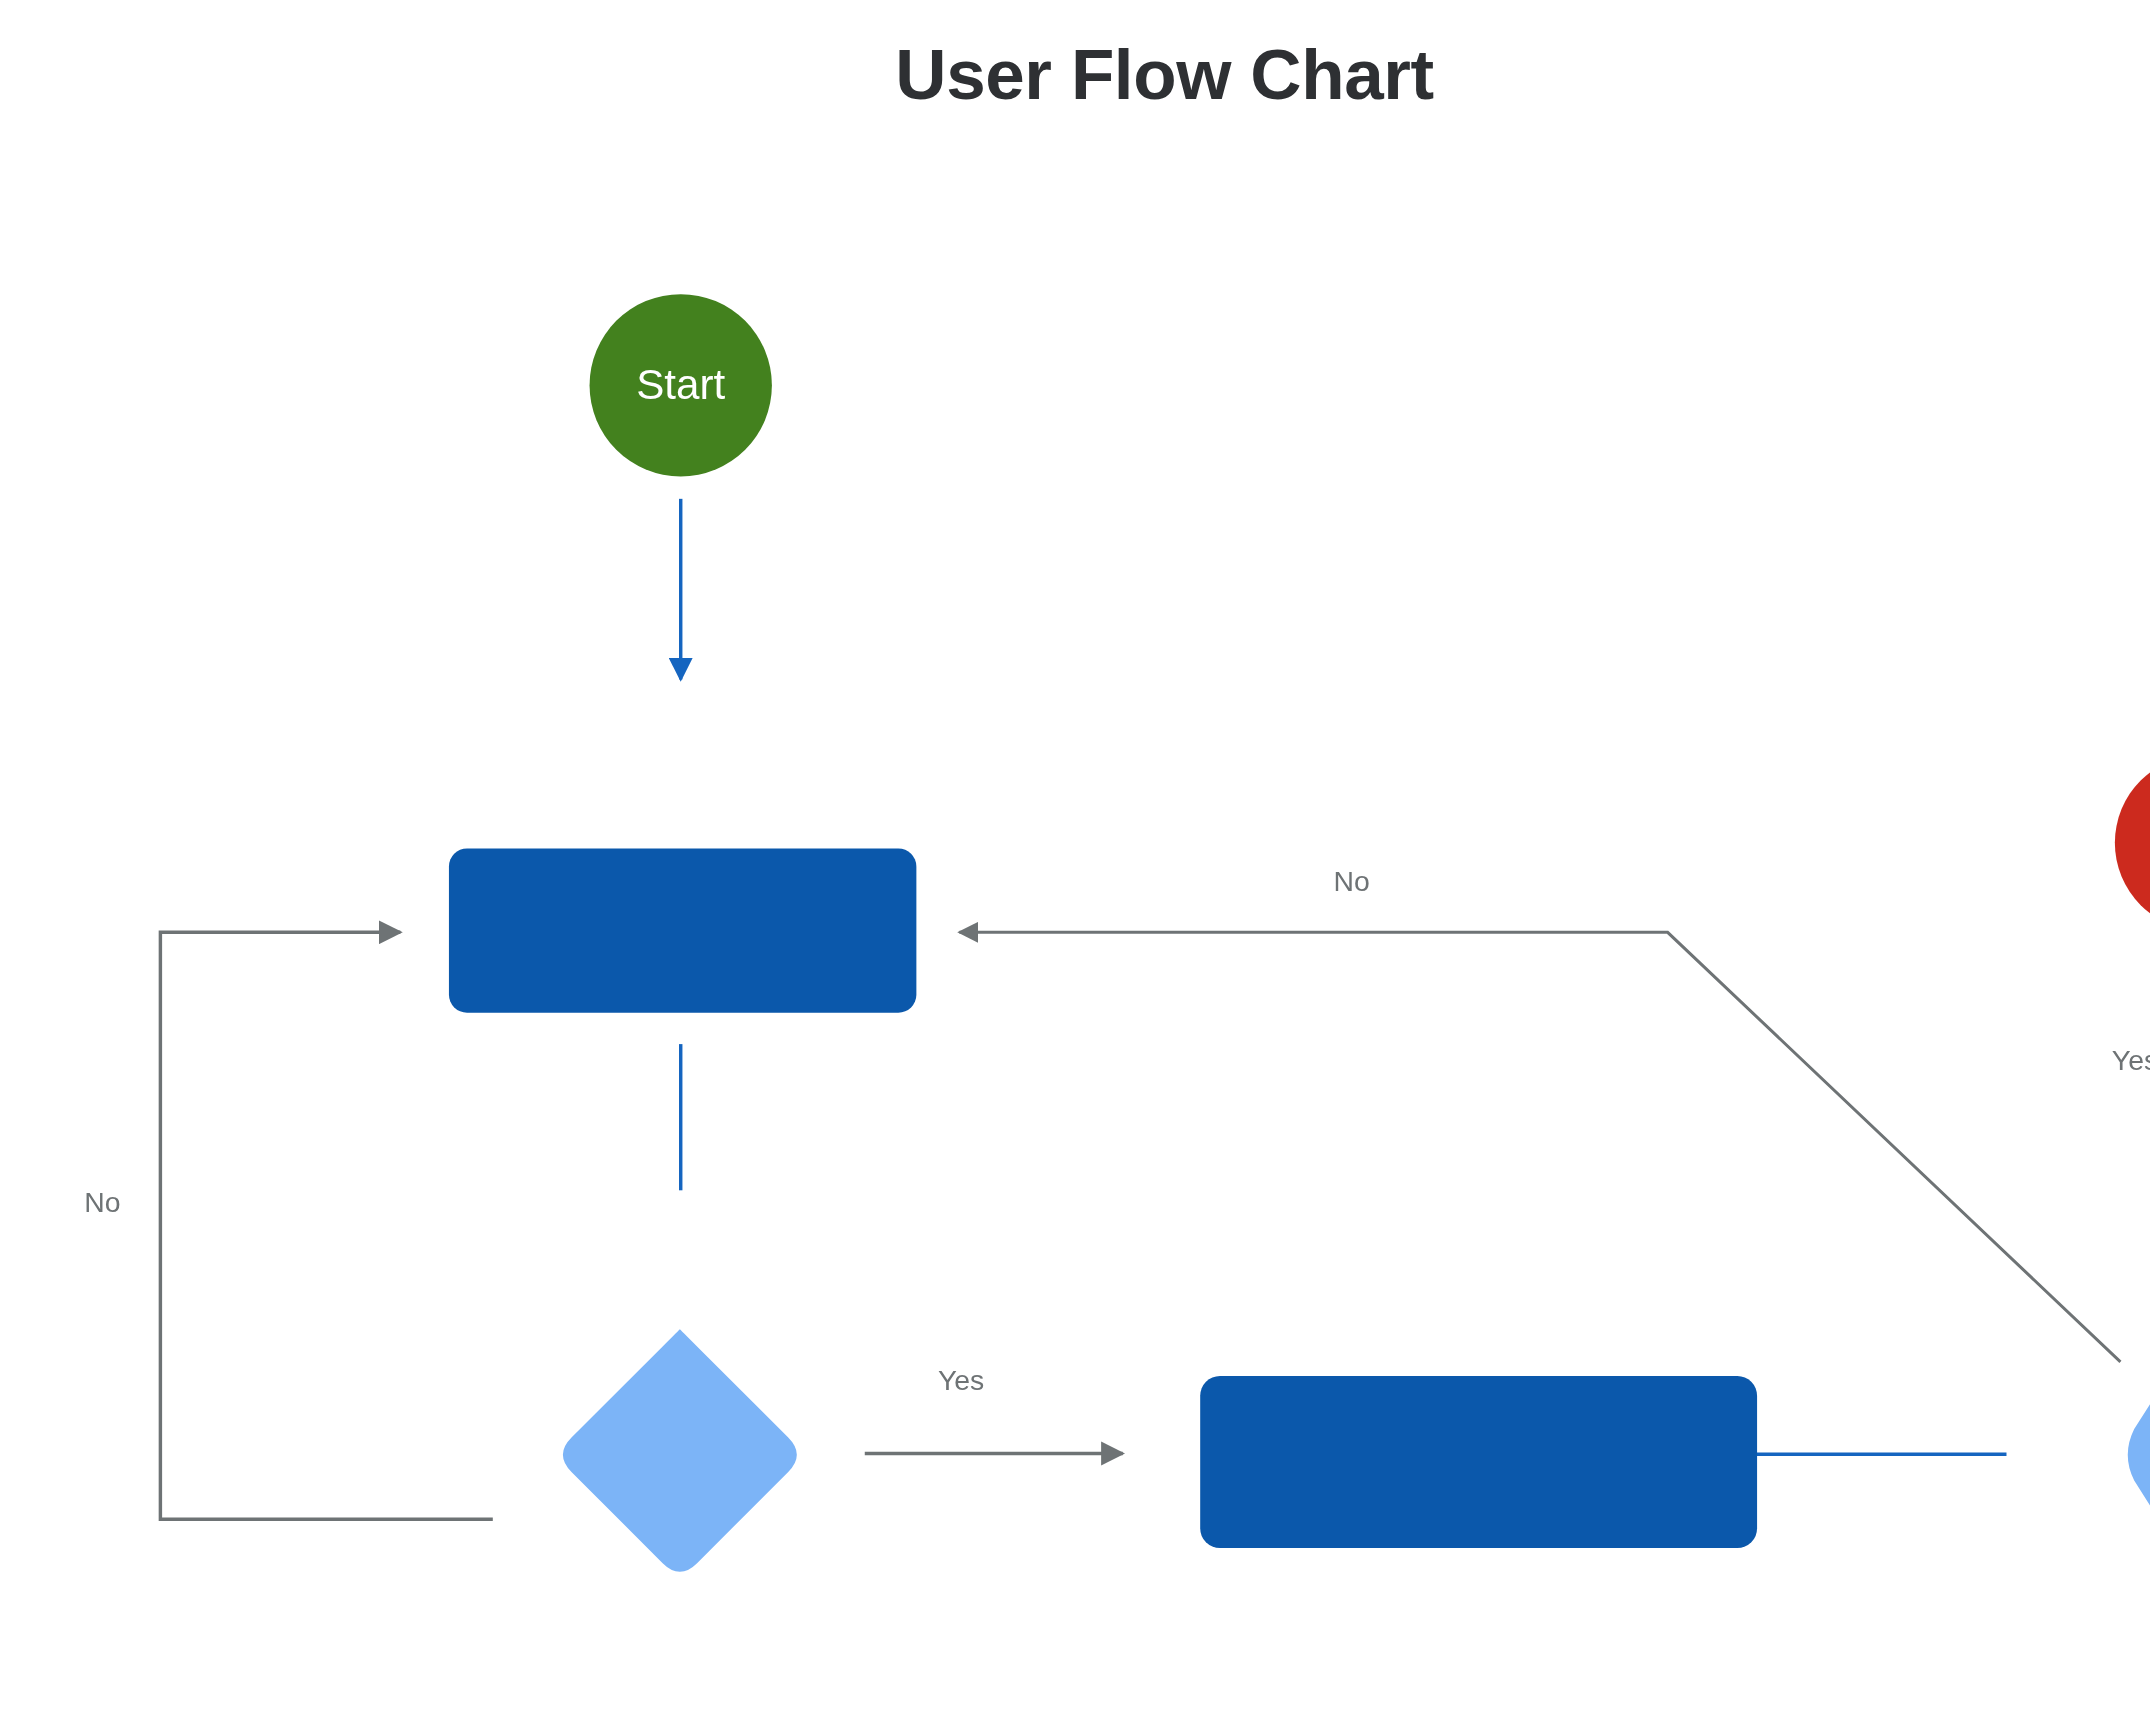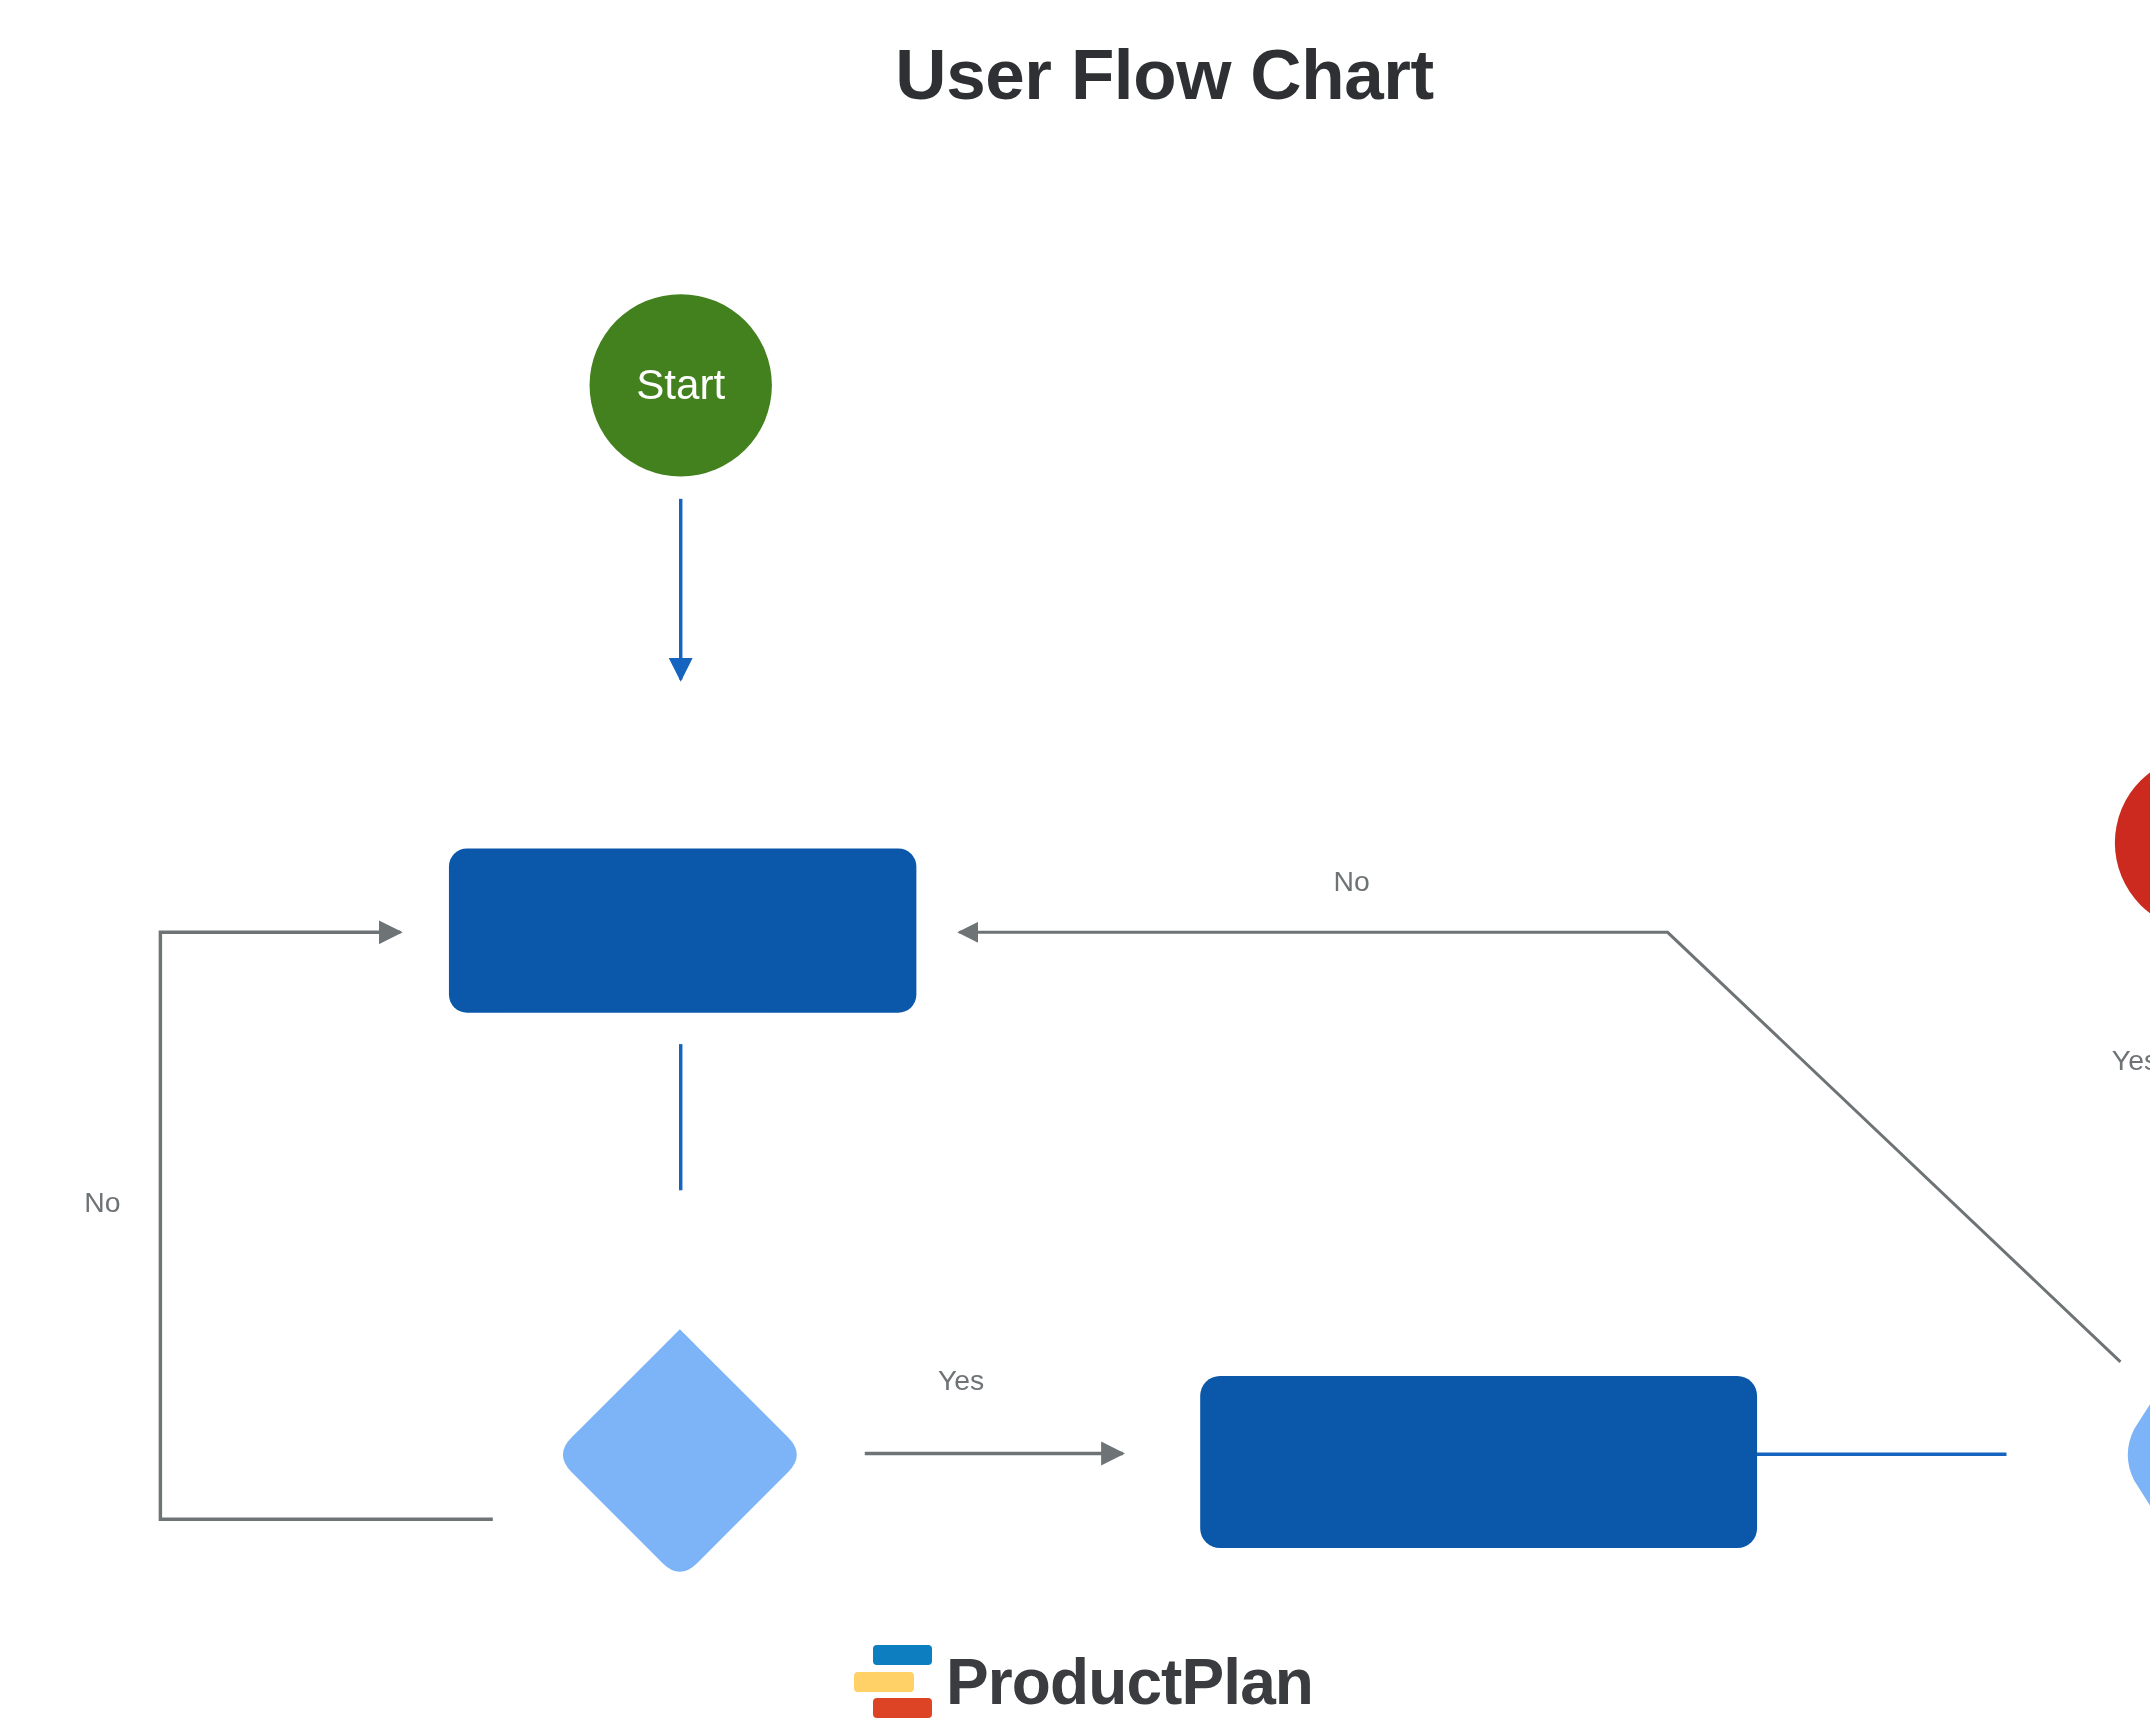--- a/index.html
+++ b/index.html
@@ -163,23 +163,15 @@
     <text class="edge-label" x="195" y="2800" text-anchor="start">No</text>
 
     <text class="edge-label" x="3100" y="2055" text-anchor="start">No</text>
 
     <text class="edge-label" x="2180" y="3215" text-anchor="start">Yes</text>
 
     <text class="edge-label" x="4910" y="2470" text-anchor="start">Yes</text>
 
   </svg>
 
-  <div class="logo">
-    <div class="logo-mark">
-      <div class="logo-bar logo-bar-blue"></div>
-      <div class="logo-bar logo-bar-yellow"></div>
-      <div class="logo-bar logo-bar-red"></div>
-    </div>
-    <div class="logo-text">ProductPlan</div>
-  </div>
 
 </div>
 
 
 </body></html>

